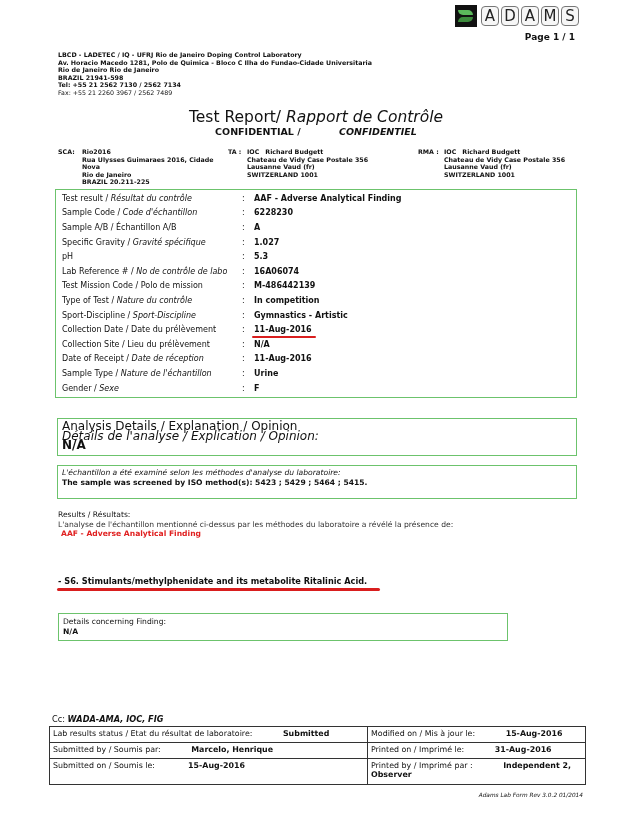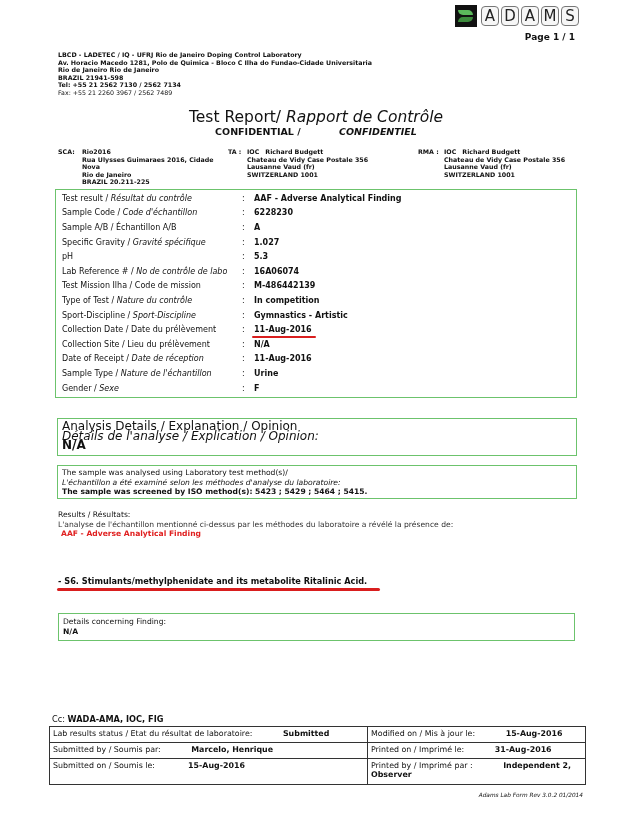--- a/index.html
+++ b/index.html
@@ -47,24 +47,24 @@
     #analysis-box em { font-style: italic; }
     #method-box { left: 57px; top: 465px; width: 520px; height: 34px; padding: 2px 4px; font-size: 7.6px; line-height: 9.5px; }
     #method-box em { font-style: italic; }
     .bold { font-weight: bold; }
 
     #results { left: 58px; top: 510px; font-size: 7.6px; line-height: 9.6px; }
     #results .finding { color: #e02020; font-weight: bold; margin-left: 3px; }
     #substance { left: 58px; top: 576px; font-size: 8.2px; font-weight: bold; }
     #substance-underline { left: 57px; top: 588px; width: 323px; height: 3px; background: #d91e1e; border-radius: 2px; }
 
-    #details-box { left: 58px; top: 613px; width: 517px; height: 28px; padding: 3px 4px; font-size: 7.6px; line-height: 9.5px; }
+    #details-box { left: 58px; top: 613px; width: 450px; height: 28px; padding: 3px 4px; font-size: 7.6px; line-height: 9.5px; }
 
     #cc { left: 52px; top: 714px; font-size: 8.2px; }
-    #cc .bold { font-weight: bold; }
+    #cc .bold { font-weight: bold; font-style: italic; }
 
     #footer-table { left: 49px; top: 726px; width: 537px; border-collapse: collapse; font-size: 7.9px; }
     #footer-table td { border: 1px solid #333; padding: 2px 3px; vertical-align: top; height: 16px; }
     #footer-table td.left { width: 318px; }
     #footer-table tr.tall td { height: 26px; }
     #footer-table .bold { font-weight: bold; padding-left: 28px; }
 
     #form-rev { right: 49px; top: 792px; font-size: 5.8px; font-style: italic; }
   </style>
 </head>
@@ -150,21 +150,21 @@
       <span class="lbl"><span>pH</span><em></em></span>
       <span class="colon">:</span>
       <span class="val">5.3</span>
     </div>
   <div class="info-row">
       <span class="lbl"><span>Lab Reference # / </span><em>No de contrôle de labo</em></span>
       <span class="colon">:</span>
       <span class="val">16A06074</span>
     </div>
   <div class="info-row">
-      <span class="lbl"><span>Test Mission Ilha / Code de mission</span><em></em></span>
+      <span class="lbl"><span>Test Mission Code / Polo de mission</span><em></em></span>
       <span class="colon">:</span>
       <span class="val">M-486442139</span>
     </div>
   <div class="info-row">
       <span class="lbl"><span>Type of Test / </span><em>Nature du contrôle</em></span>
       <span class="colon">:</span>
       <span class="val">In competition</span>
     </div>
   <div class="info-row">
       <span class="lbl"><span>Sport-Discipline / </span><em>Sport-Discipline</em></span>
@@ -198,21 +198,20 @@
     </div>
 </div>
 
 <div id="analysis-box" class="abs green-box">
   <div>Analysis Details / Explanation / Opinion</div>
   <div><em>Détails de l'analyse / Explication / Opinion:</em></div>
   <div class="bold">N/A</div>
 </div>
 
 <div id="method-box" class="abs green-box">
-  <div>The sample was analysed using Laboratory test method(s)/</div>
   <div><em>L'échantillon a été examiné selon les méthodes d'analyse du laboratoire:</em></div>
   <div class="bold">The sample was screened by ISO method(s): 5423 ; 5429 ; 5464 ; 5415.</div>
 </div>
 
 <div id="results" class="abs">
   <div>Results / Résultats:</div>
   <div style="color:#333;">L'analyse de l'échantillon mentionné ci-dessus par les méthodes du laboratoire a révélé la présence de:</div>
   <div class="finding">AAF - Adverse Analytical Finding</div>
 </div>
 <div id="substance" class="abs">- S6. Stimulants/methylphenidate and its metabolite Ritalinic Acid.</div>

